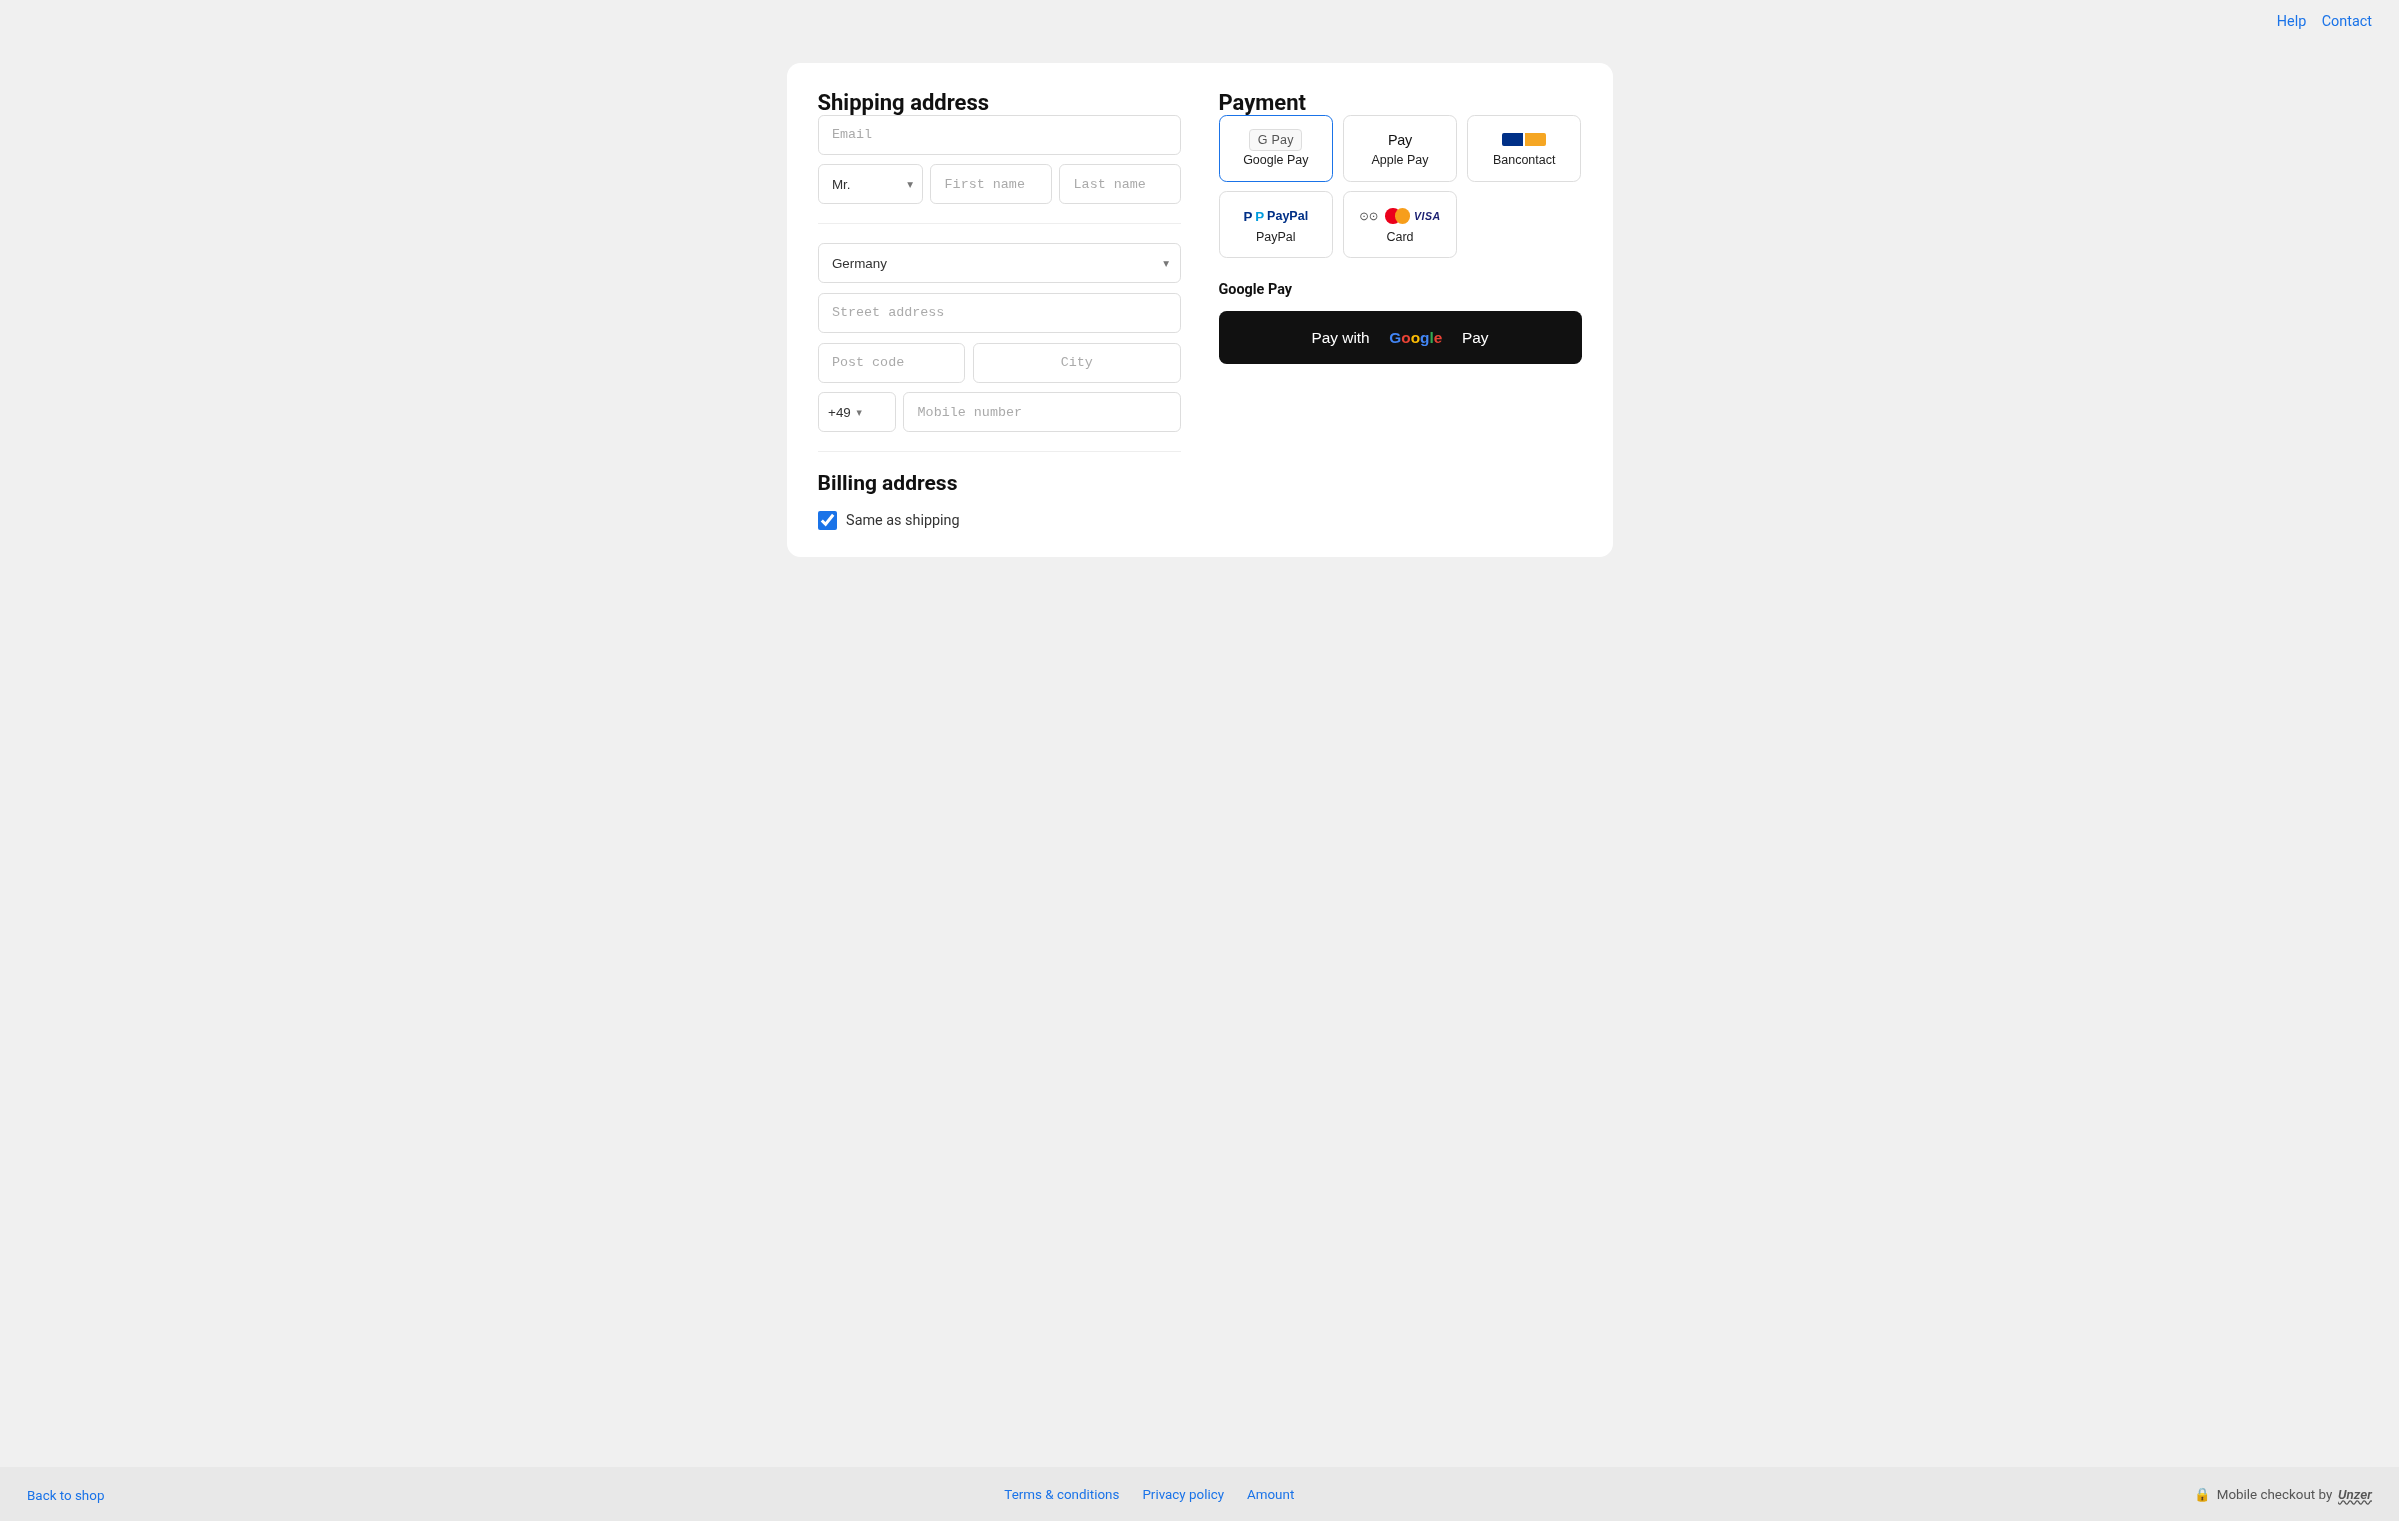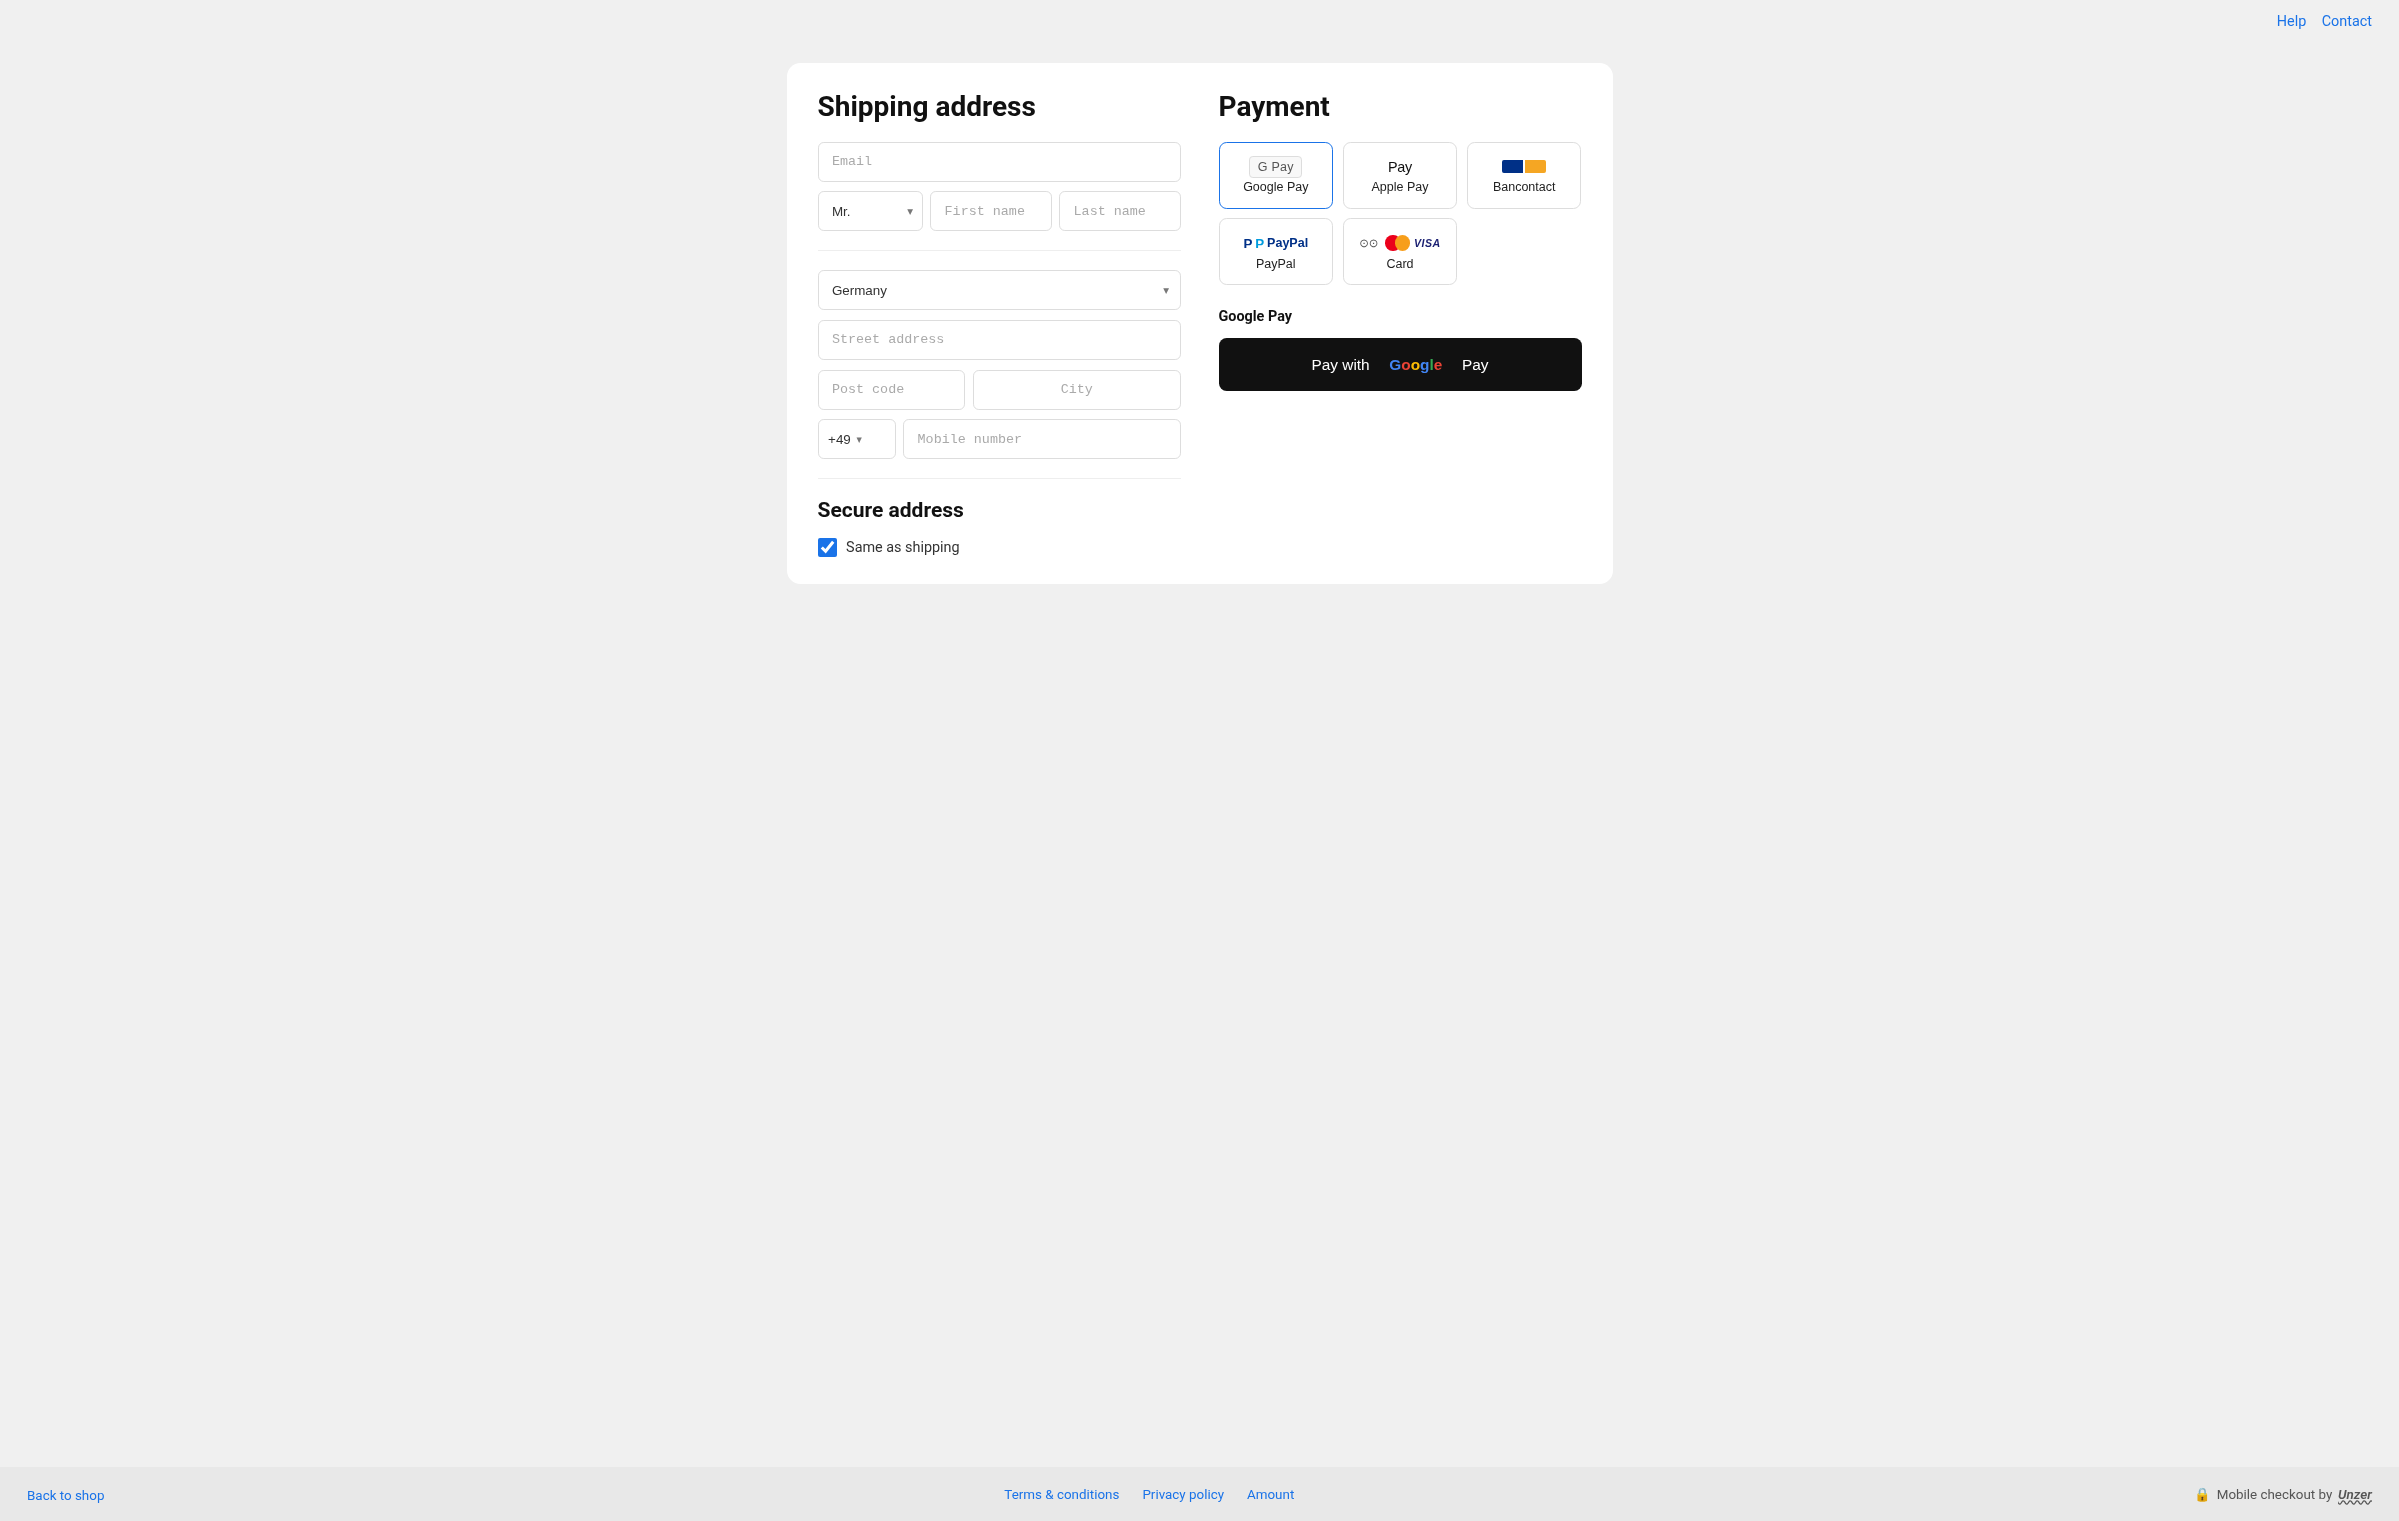--- a/index.html
+++ b/index.html
@@ -64,24 +64,23 @@
       display: flex;
       gap: 38px;
     }
     .left-col {
       flex: 1;
     }
     .right-col {
       flex: 1;
     }
     .section-title {
-      font-size: 28px;
+      font-size: 22px;
       font-weight: 700;
       color: #111;
-      margin-bottom: 19px;
     }
     .form-group {
       margin-bottom: 9.6px;
     }
     .input-field {
       width: 100%;
       border: 1px solid #ddd;
       border-radius: 5.8px;
       padding: 11.5px 13.4px;
       font-size: 13.4px;
@@ -456,21 +455,21 @@
             <button class="phone-code-btn">
               <span>+49</span>
               <span class="phone-code-arrow">▾</span>
             </button>
           </div>
           <input class="input-field" type="tel" placeholder="Mobile number" style="">
         </div>
 
         <hr class="divider">
 
-        <div class="billing-title">Secure address</div>
+        <div class="billing-title">Billing address</div>
         <div class="checkbox-row">
           <input type="checkbox" class="checkbox-input" checked="" style="">
           <label class="checkbox-label">Same as shipping</label>
         </div>
       </div>
 
       <div class="right-col">
         <div class="section-title">Payment</div>
 
         <div class="payment-methods">

